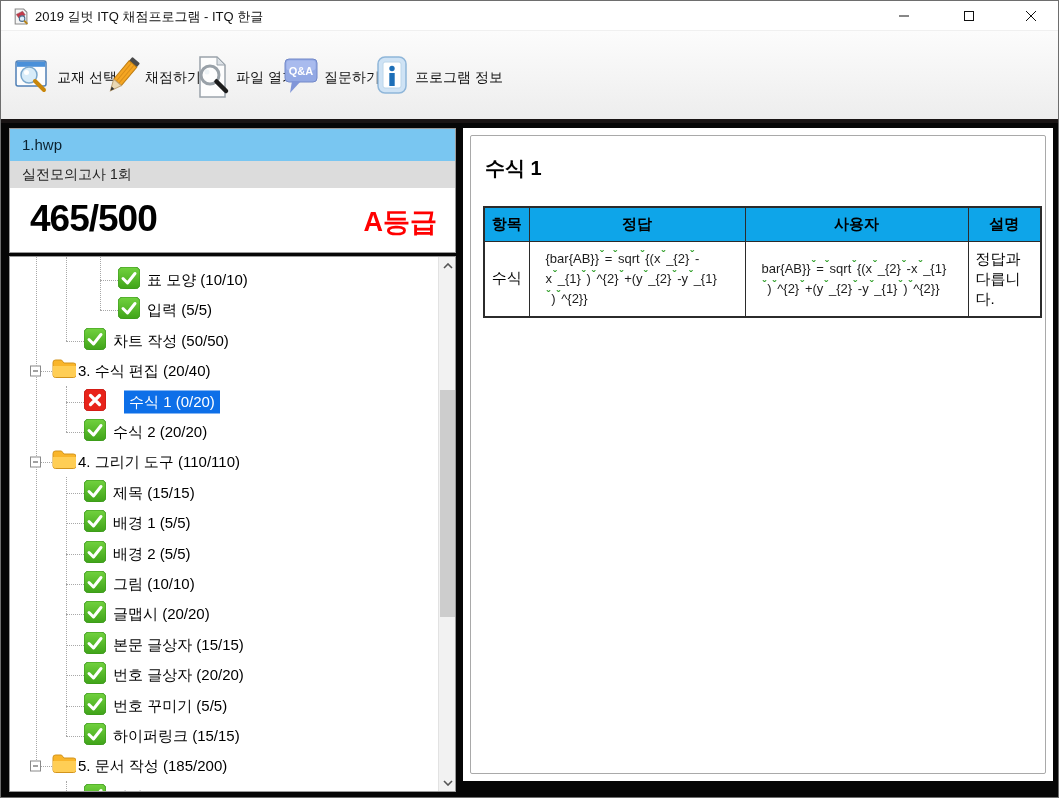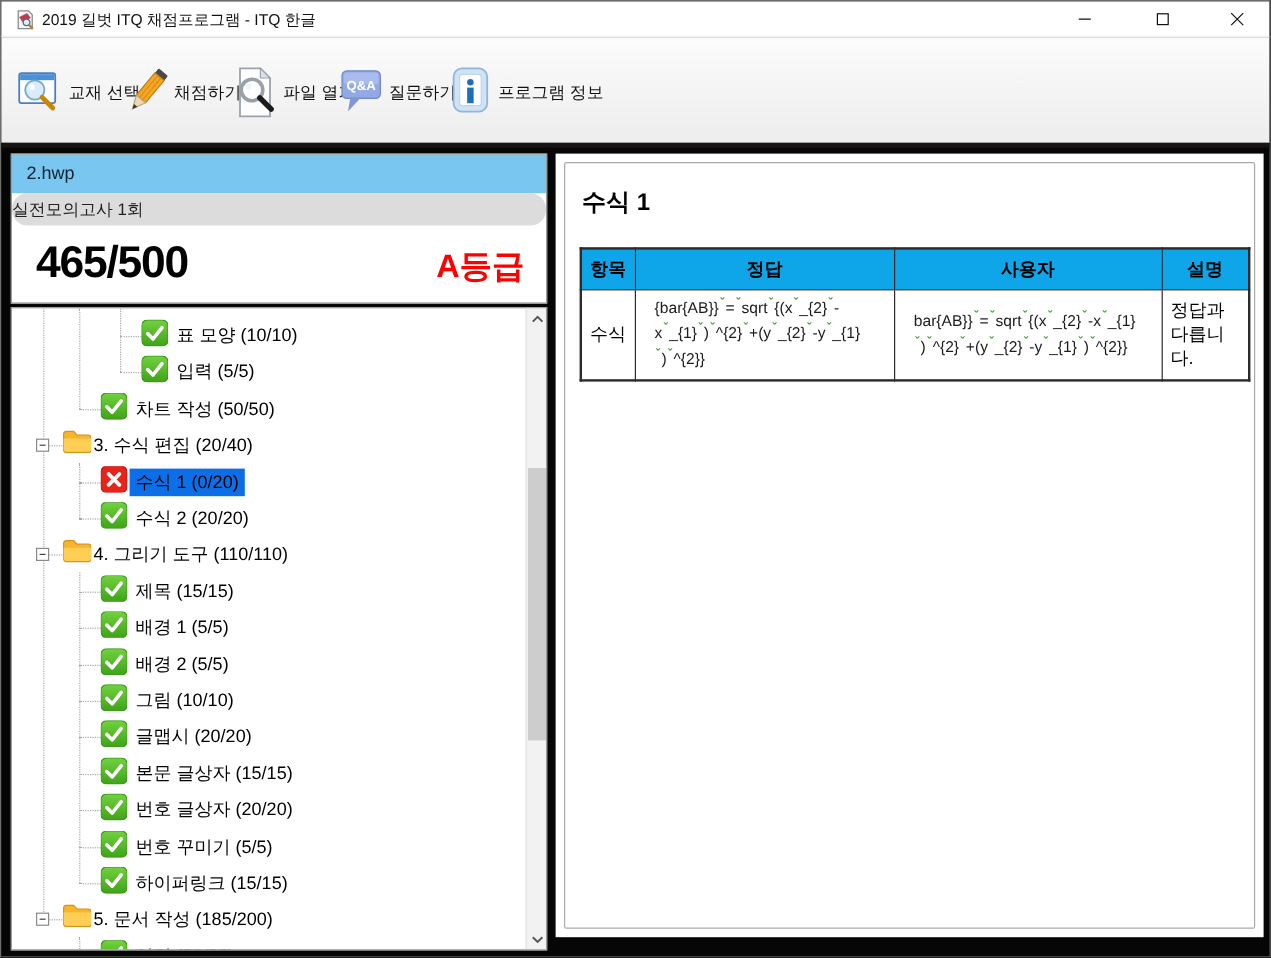--- a/index.html
+++ b/index.html
@@ -16,30 +16,30 @@
   
   .toolbar{position:absolute;left:0;top:30px;width:100%;height:88px;background:linear-gradient(#fcfcfc,#ededed);}
   .tb-btn{position:absolute;top:9px;height:74px;display:flex;align-items:center;justify-content:flex-start;}
   .tb-icon{width:46px;height:46px;display:flex;align-items:center;justify-content:center;}
   .tb-label{margin-top:2px;font-size:14px;color:#111;white-space:nowrap;}
   .sep-line{position:absolute;left:0;top:118px;width:100%;height:4px;background:#191414;}
 
   
   .left-head{position:absolute;left:8px;top:127px;width:447px;height:125px;background:#fff;border:1px solid #9a9a9a;}
   .file-bar{position:absolute;left:0;top:0;width:100%;height:32px;background:var(--file-header-blue,#79c6f1);line-height:32px;padding-left:12px;font-size:15px;color:#0b2230;}
-  .exam-bar{position:absolute;left:0;top:32px;width:100%;height:27px;background:var(--subtitle-gray,#dcdcdc);line-height:27px;font-size:14px;color:#222;border-radius:13px;}
+  .exam-bar{position:absolute;left:0;top:32px;width:100%;height:27px;background:var(--subtitle-gray,#dcdcdc);line-height:27px;padding-left:12px;font-size:14px;color:#222;}
   .score-row{position:absolute;left:0;top:59px;width:100%;height:64px;}
   .score-val{position:absolute;left:20px;top:10px;font-size:37px;font-weight:bold;color:#000;letter-spacing:-1px;}
   .grade-val{position:absolute;right:18px;top:16px;font-size:27px;font-weight:bold;color:var(--grade-red,#f00);}
 
   .tree-box{position:absolute;left:8px;top:255px;width:447px;height:536px;background:#fff;border:1px solid #9a9a9a;overflow:hidden;}
   .tree-area{position:absolute;left:0;top:0;right:17px;bottom:0;overflow:hidden;}
   .tree-row{position:absolute;left:0;width:100%;height:30px;}
   .tree-label{position:absolute;top:50%;transform:translateY(-50%);font-size:15px;color:#000;white-space:nowrap;padding:2px 5px;}
-  .tree-row.selected .tree-label{background:var(--selection,#0d6fe8);color:#000000;}
+  .tree-row.selected .tree-label{background:var(--selection,#0d6fe8);color:#ffffff;margin-left:16px;}
   .tree-ico{position:absolute;top:50%;transform:translateY(-50%);}
   .rail{position:absolute;width:0;border-left:1px dotted #a8a8a8;}
   .stub{position:absolute;height:0;border-top:1px dotted #a8a8a8;}
   .expander{position:absolute;width:11px;height:11px;background:#fff;border:1px solid #8a8a8a;top:50%;transform:translateY(-50%);}
   .expander:before{content:"";position:absolute;left:2px;right:2px;top:4px;border-top:1px solid #444;}
 
   
   .scrollbar{position:absolute;right:0;top:0;bottom:0;width:17px;background:#f2f2f2;border-left:1px solid #e2e2e2;}
   .sb-arrow{position:absolute;left:0;width:17px;height:17px;display:flex;align-items:center;justify-content:center;}
   .sb-thumb{position:absolute;left:1px;width:15px;background:#cdcdcd;}
@@ -148,21 +148,21 @@
             <circle cx="23" cy="14.5" r="2.7" fill="#1d6fb8"></circle>
             <rect x="20.3" y="19" width="5.4" height="13" fill="#1d6fb8"></rect>
           </svg>
         </span>
         <span class="tb-label">프로그램 정보</span>
       </div>
     </div>
   <div class="sep-line"></div>
 
   <div class="left-head">
-    <div class="file-bar">2.hwp</div>
+    <div class="file-bar">1.hwp</div>
     <div class="exam-bar">실전모의고사 1회</div>
     <div class="score-row">
       <span class="score-val">465/500</span>
       <span class="grade-val">A등급</span>
     </div>
   </div>
 
   <div class="tree-box">
     <div class="tree-area" id="tree-area">
         <div class="rail" style="left: 26px; top: 0px; height: 509px;"></div>

